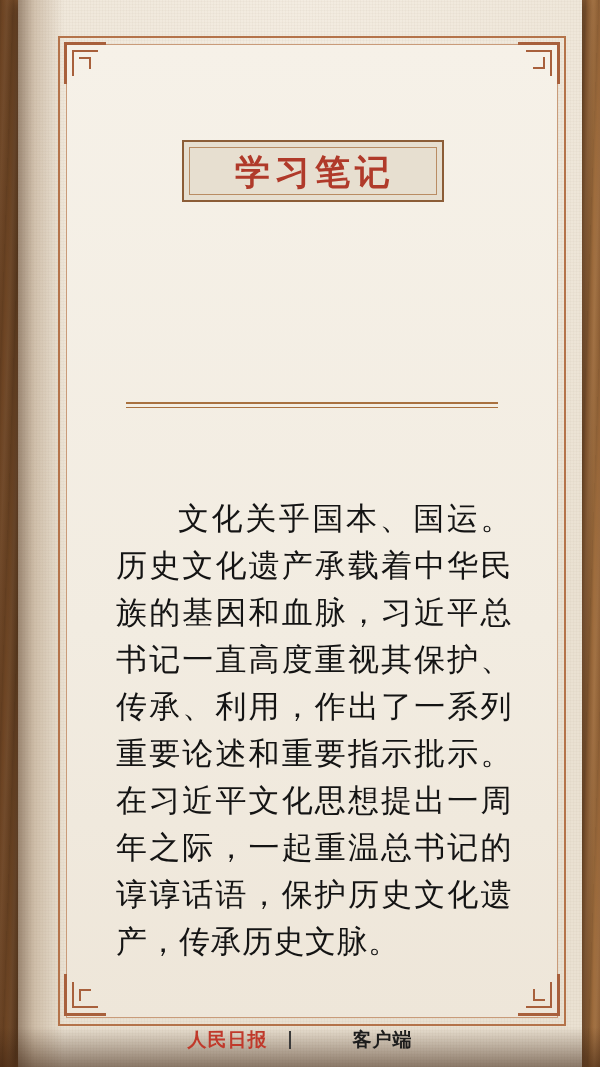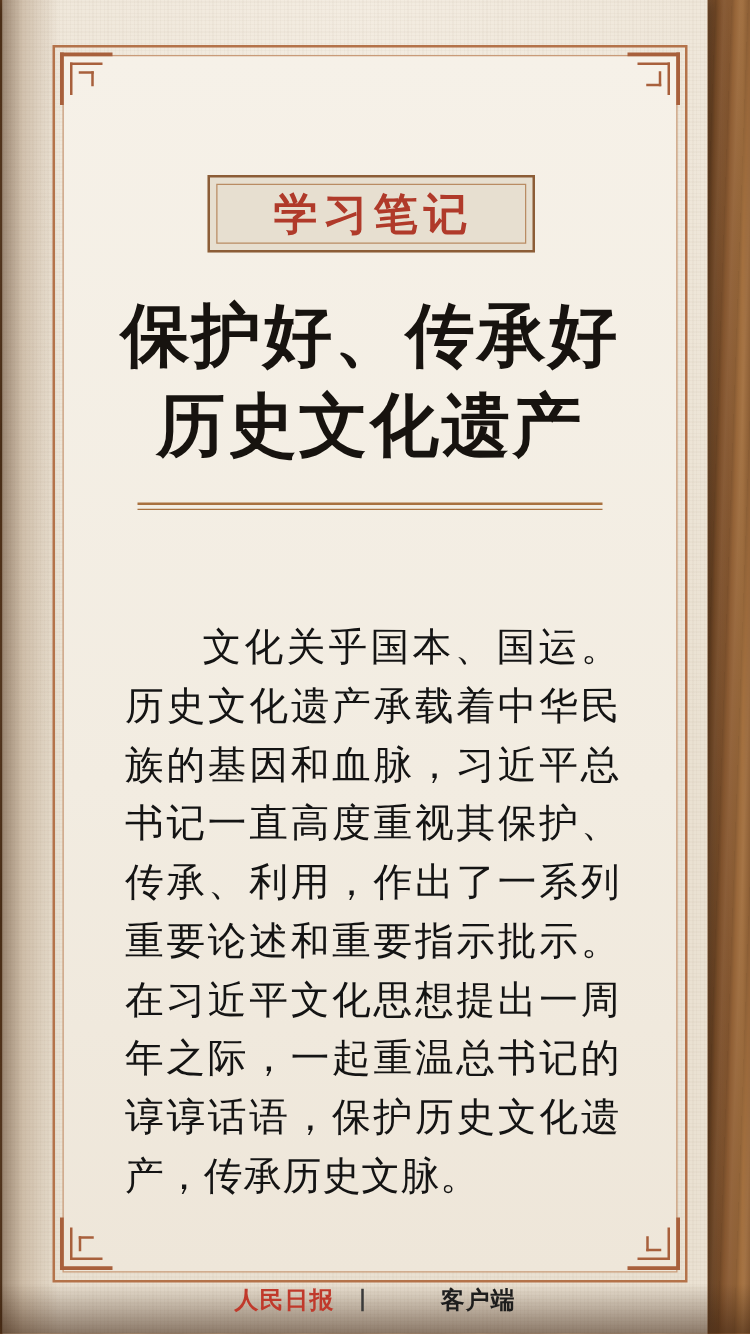--- a/index.html
+++ b/index.html
@@ -34,21 +34,21 @@
     background:
       repeating-linear-gradient(92deg,
         rgba(0,0,0,0.10) 0px, rgba(0,0,0,0.0) 3px,
         rgba(255,255,255,0.04) 7px, rgba(0,0,0,0.07) 13px);
     pointer-events: none;
   }
 
   
   .page {
     position: absolute;
-    left: 2px;
+    left: 18px;
     top: 0;
     width: 564px;
     height: 1067px;
     background:
       radial-gradient(120% 60% at 50% 0%, #f3ece1 0%, #efe7da 40%, #eae1d2 100%);
     box-shadow: -6px 0 14px rgba(0,0,0,0.35), 4px 0 12px rgba(0,0,0,0.25);
   }
   
   .gutter {
     position: absolute;
@@ -281,24 +281,20 @@
     </div>
 
     <div class="content">
 
       <div class="badge-wrap">
         <div class="badge">
           <span class="badge-text">学习笔记</span>
         </div>
       </div>
 
-      <div class="title">
-        <span class="line">保护好、传承好</span>
-        <span class="line">历史文化遗产</span>
-      </div>
 
       <div class="divider">
         <span class="r1"></span>
         <span class="r2"></span>
       </div>
 
       <p class="body-text">文化关乎国本、国运。历史文化遗产承载着中华民族的基因和血脉，习近平总书记一直高度重视其保护、传承、利用，作出了一系列重要论述和重要指示批示。在习近平文化思想提出一周年之际，一起重温总书记的谆谆话语，保护历史文化遗产，传承历史文脉。</p>
     </div>
   </div>
 

